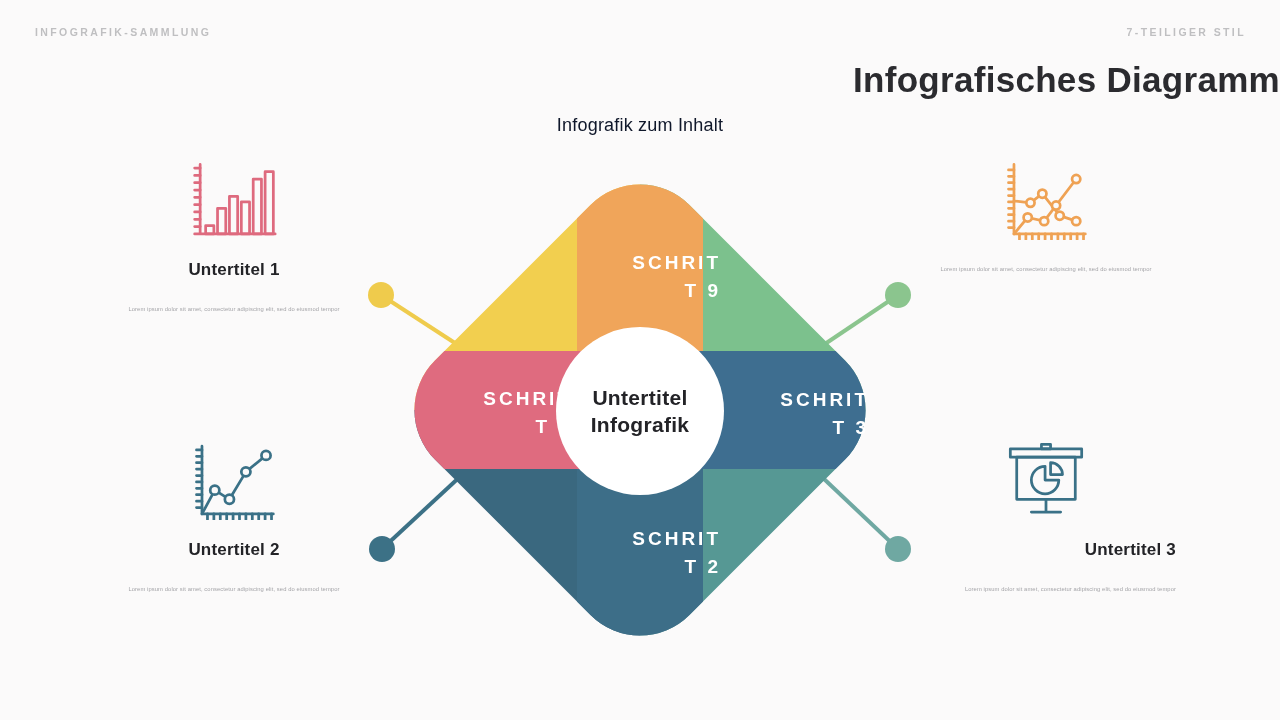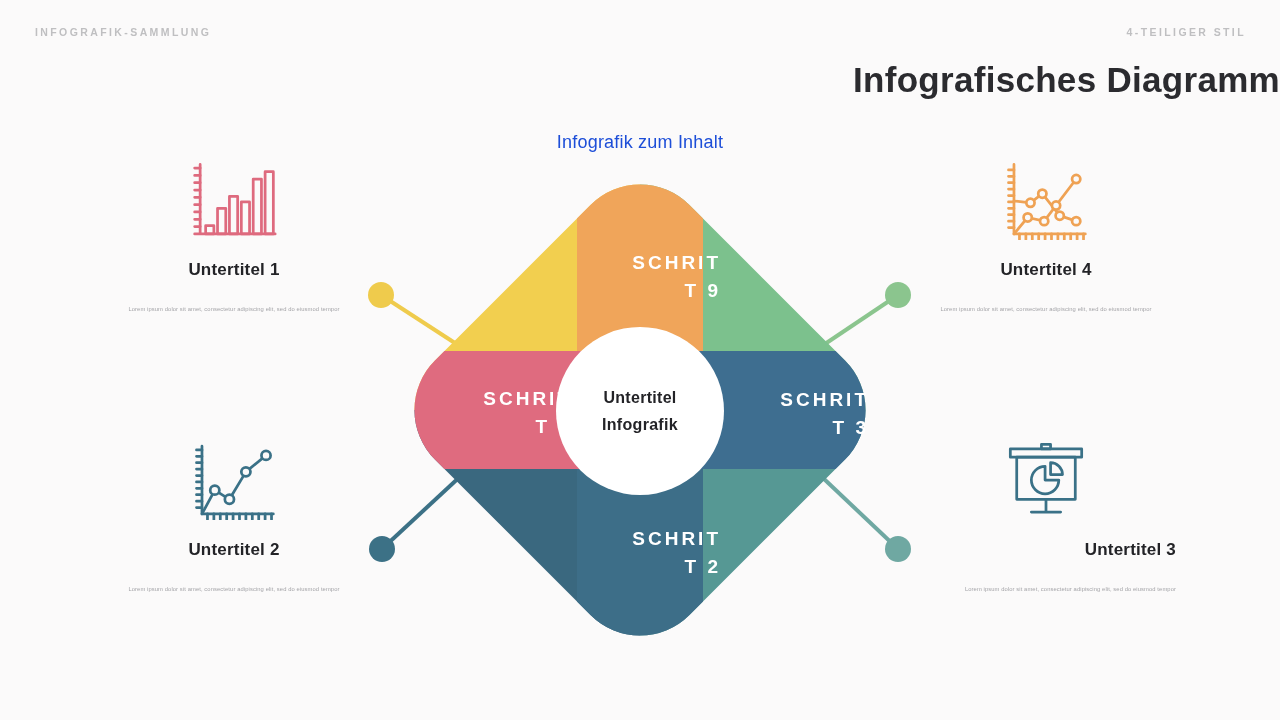--- a/index.html
+++ b/index.html
@@ -13,53 +13,53 @@
     position:absolute; top:26px; font-size:10.5px; font-weight:700;
     letter-spacing:2.4px; color:#bfbfc1;
   }
   .kicker.left { left:35px; }
   .kicker.right { right:34px; }
   .title {
     position:absolute; left:0; right:0; top:60px; text-align:right;
     font-size:35px; font-weight:800; color:#2b2b2f; letter-spacing:0.3px;
   }
   .subtitle {
-    position:absolute; left:0; right:0; top:132px; text-align:center;
-    font-size:18px; color:#1d4ed8; letter-spacing:0.2px;
+    position:absolute; left:0; right:0; top:115px; text-align:center;
+    font-size:18px; color:#0f172a; letter-spacing:0.2px;
   }
   .callout { position:absolute; width:260px; text-align:center; }
   .callout .icon-wrap {
     height:82px; display:flex; justify-content:center; align-items:flex-end;
   }
   .callout .c-title {
     margin-top:20px; font-size:17px; font-weight:700; color:#232327;
     letter-spacing:0.2px;
   }
   .callout .c-desc {
     margin-top:26px; font-size:5.8px; color:#a4a4a8; letter-spacing:0.1px;
     white-space:nowrap;
   }
   .diagram-svg { position:absolute; left:360px; top:130px; }
   .step-label {
     position:absolute; width:160px; text-align:right; color:#ffffff;
     font-size:19px; font-weight:700; letter-spacing:3px; line-height:28px;
   }
   .center-label {
     position:absolute; width:200px; left:540px; top:384px; text-align:center;
-    color:#232327; font-size:16px; font-weight:700; line-height:27px;
+    color:#232327; font-size:21px; font-weight:700; line-height:27px;
     letter-spacing:0.3px;
   }
 </style>
 </head>
 <body>
 
 <div class="slide">
 
   <div class="kicker left">INFOGRAFIK-SAMMLUNG</div>
-  <div class="kicker right">4-TEILIGER STIL</div>
+  <div class="kicker right">7-TEILIGER STIL</div>
   <div class="title">Infografisches Diagramm</div>
   <div class="subtitle">Infografik zum Inhalt</div>
 
   <svg class="diagram-svg" width="560" height="560" viewBox="0 0 560 560">
     <defs>
       <clipPath id="diamondClip">
         <rect x="100" y="100" width="360" height="360" rx="70" ry="70" transform="rotate(45 280 280)"></rect>
       </clipPath>
     </defs>
 
@@ -159,21 +159,20 @@
           <circle cx="43" cy="34" r="4.5" fill="#fbfafa"></circle>
           <circle cx="62" cy="58" r="4.5" fill="#fbfafa"></circle>
           <circle cx="80" cy="64" r="4.5" fill="#fbfafa"></circle>
           <circle cx="27" cy="60" r="4.5" fill="#fbfafa"></circle>
           <circle cx="45" cy="64" r="4.5" fill="#fbfafa"></circle>
           <circle cx="58" cy="47" r="4.5" fill="#fbfafa"></circle>
           <circle cx="80" cy="18" r="4.5" fill="#fbfafa"></circle>
         </g>
       </svg>
     </div>
-    <div class="c-title">Untertitel 4</div>
     <div class="c-desc">Lorem ipsum dolor sit amet, consectetur adipiscing elit, sed do eiusmod tempor</div>
   </div>
 
   <div class="callout" style="left:916px; top:438px;text-align:right;">
     <div class="icon-wrap">
       <svg width="86" height="78" viewBox="0 0 94 84">
         <g fill="none" stroke-width="3" stroke-linecap="round" stroke-linejoin="round" stroke="#3a7187">
           <rect x="42" y="2" width="10" height="5"></rect>
           <rect x="8" y="7" width="78" height="9"></rect>
           <rect x="15" y="16" width="64" height="46"></rect>

